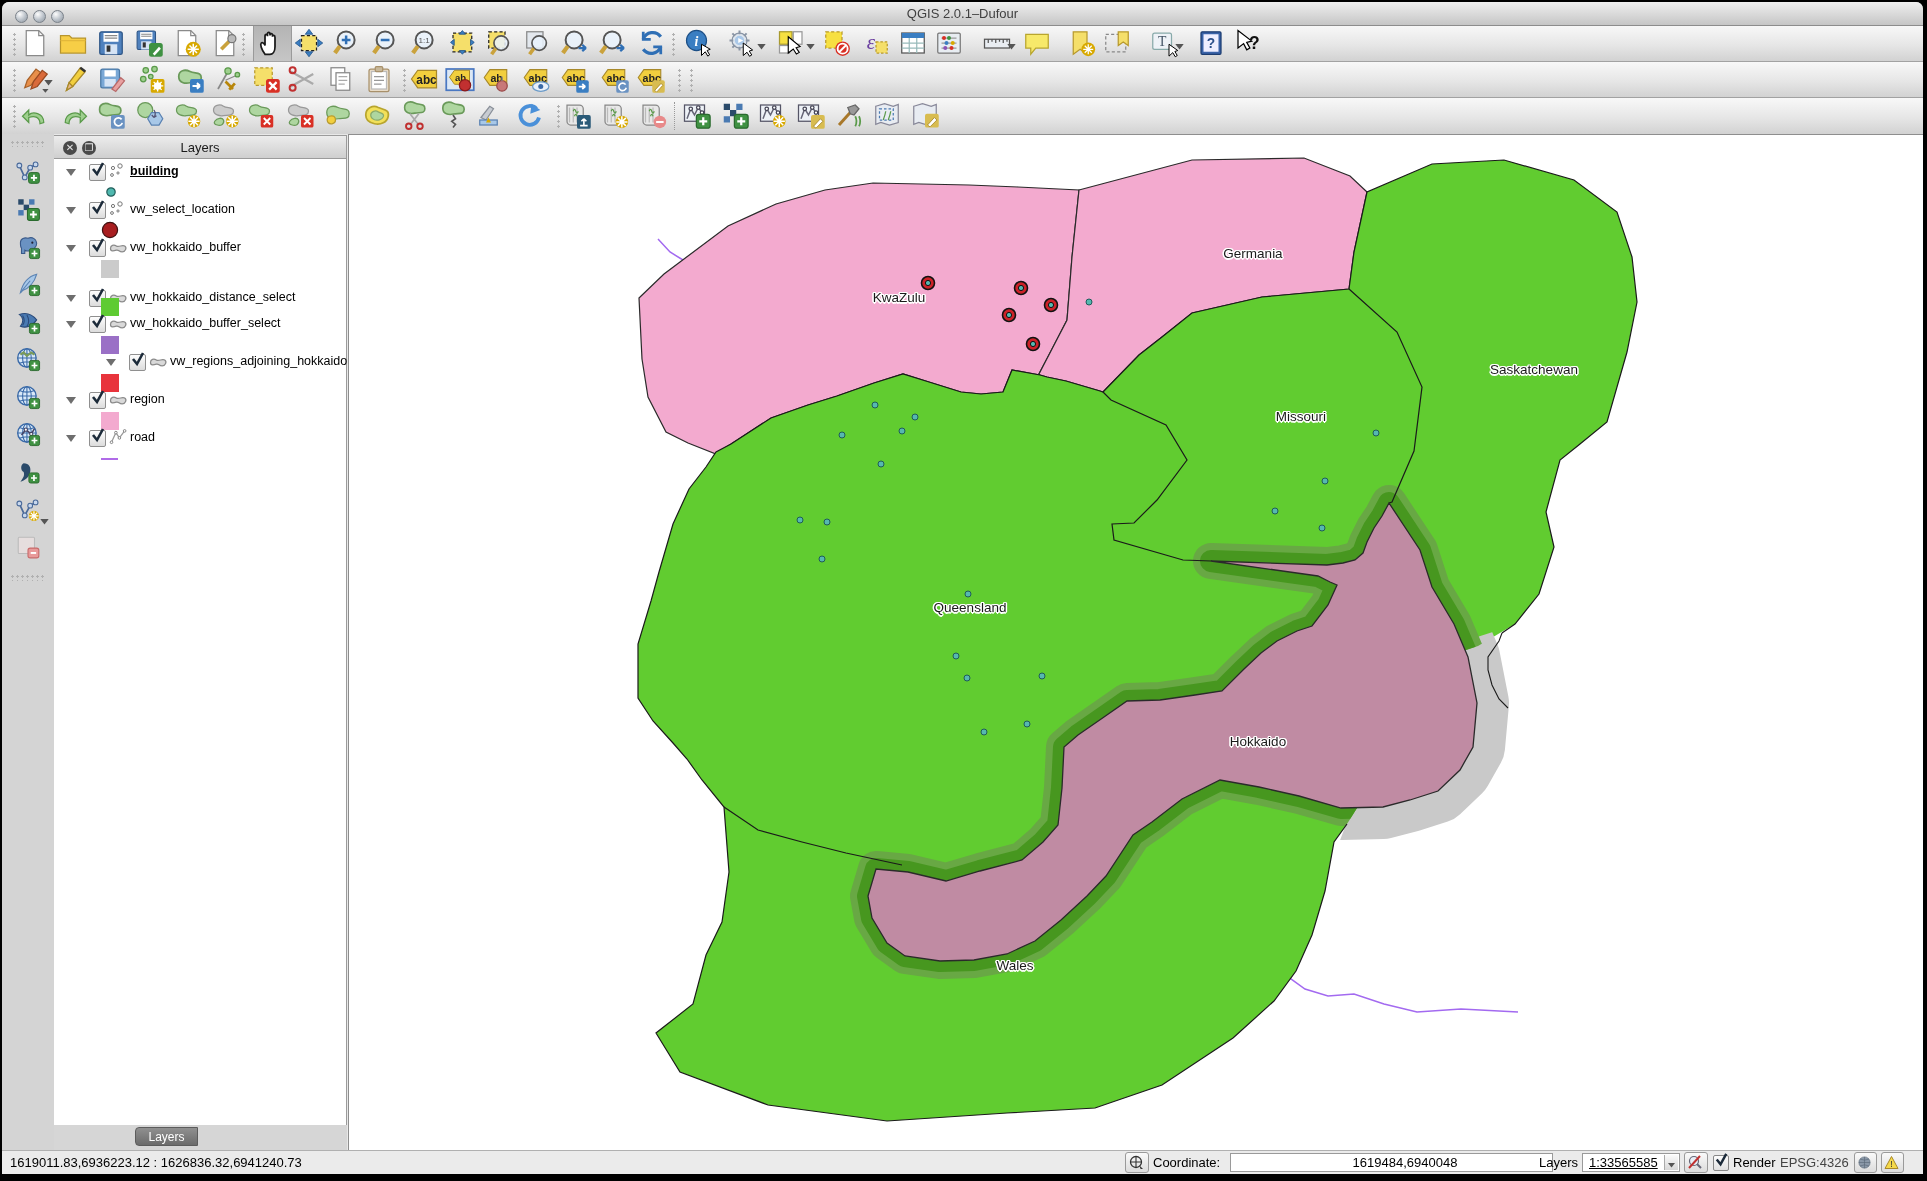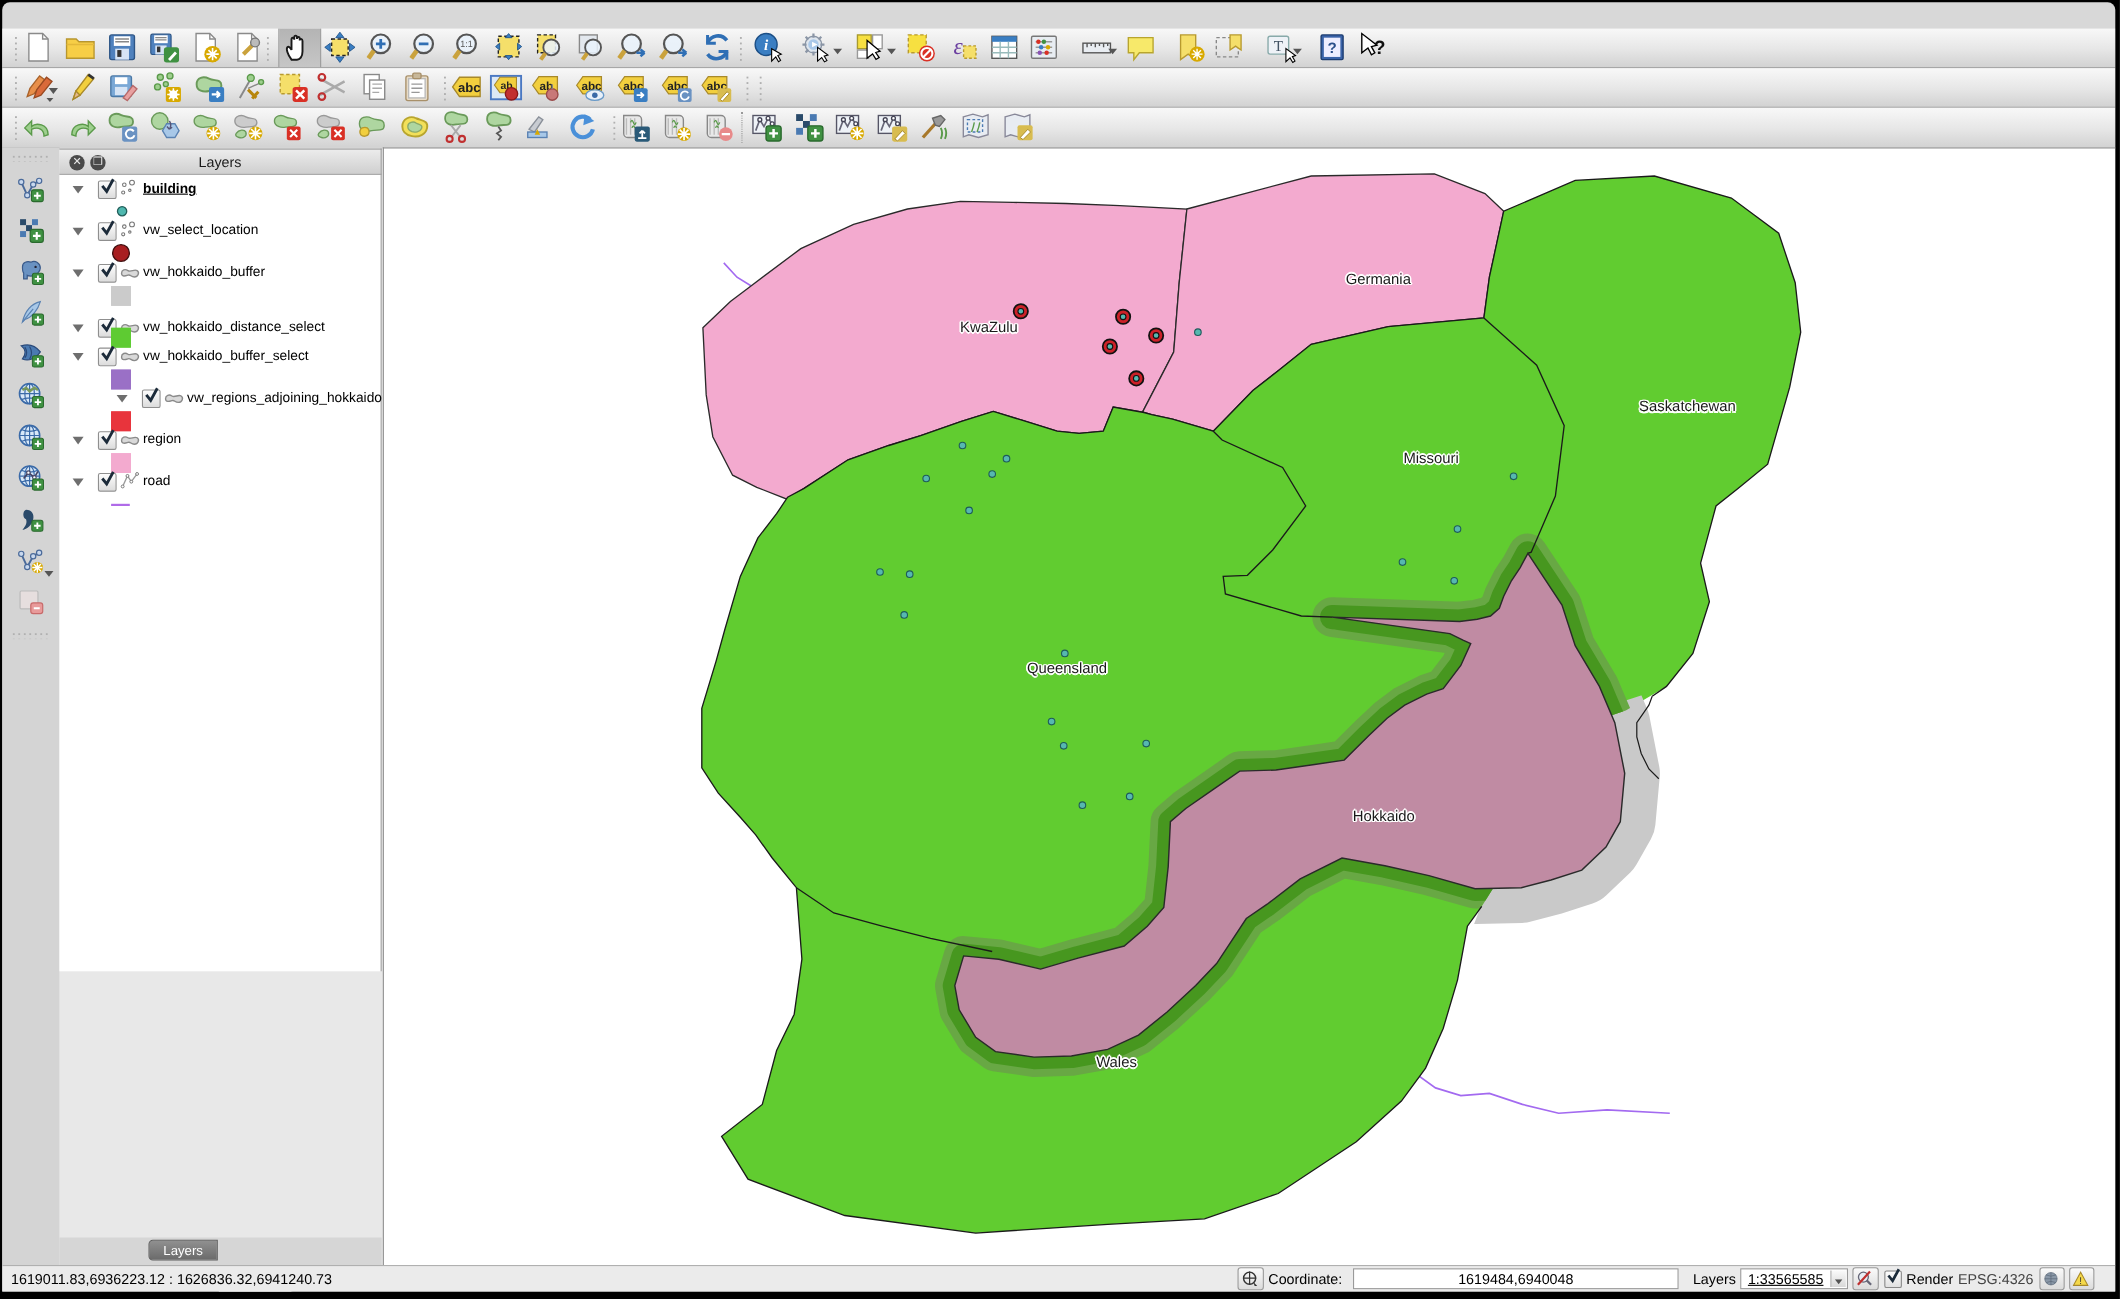--- a/index.html
+++ b/index.html
@@ -29,21 +29,21 @@
     background:linear-gradient(#b4b4b4,#c6c6c6);border-left:1px solid #9a9a9a;border-right:1px solid #9a9a9a;}
   #sidebar{position:absolute;left:0;top:132px;width:52px;height:1016px;
     background:#d4d4d4;}
   .sic{position:absolute;left:13px;width:26px;height:26px;}
   #panel{position:absolute;left:52px;top:132px;width:294px;height:1016px;background:#e8e8e8;}
   #phead{position:absolute;left:0;top:1px;width:293px;height:24px;
     background:linear-gradient(#ececec,#cfcfcf);border:1px solid #9b9b9b;border-left:none;box-sizing:border-box;}
   #phead .t{position:absolute;width:100%;text-align:center;top:4px;font-size:13px;color:#1a1a1a;}
   .pbtn{position:absolute;top:5px;width:14px;height:14px;border-radius:50%;background:#4a4a4a;
     color:#e8e8e8;font-size:10px;line-height:14px;text-align:center;}
-  #pbody{position:absolute;left:0;top:25px;width:292px;height:724px;background:#fff;border-right:1px solid #9b9b9b;}
+  #pbody{position:absolute;left:0;top:25px;width:292px;height:966px;background:#fff;border-right:1px solid #9b9b9b;}
   #ptabs{position:absolute;left:0;top:991px;width:293px;height:25px;background:#d6d6d6;}
   .tab{position:absolute;top:2px;height:19px;font-size:12px;text-align:center;line-height:19px;box-sizing:border-box;}
   #tabL{left:81px;width:63px;background:linear-gradient(#909090,#6b6b6b);color:#fff;
     border:1px solid #5c5c5c;border-radius:4px 0 0 4px;}
   #tabB{left:144px;width:68px;background:linear-gradient(#fdfdfd,#e8e8e8);color:#111;
     border:1px solid #8a8a8a;border-radius:0 4px 4px 0;margin-top:43px;}
   .lrow{position:absolute;left:0;width:100%;height:19px;font-size:12.5px;color:#000;}
   .arr{position:absolute;left:12px;top:6px;width:0;height:0;border-left:5px solid transparent;
     border-right:5px solid transparent;border-top:7px solid #6e6e6e;}
   .cb{position:absolute;left:35px;top:1px;width:15px;height:15px;background:linear-gradient(#fdfdfd,#dcdcdc);
@@ -548,20 +548,26 @@
         <circle cx="16.5" cy="16.5" r="4" fill="none" stroke="#fff" stroke-width="1.5"></circle>
         <path d="M13.6,19.4 L19.4,13.6" stroke="#fff" stroke-width="1.5"></path>
       </g>
 <g id="s_dd">
         <path d="M0,0 h7 l-3.5,4.5 Z" fill="#555"></path>
       </g>
 </defs>
 </svg>
 
 <div id="win">
+  <div id="titlebar">
+    <div class="tl" style="left:13px;"></div>
+    <div class="tl" style="left:31px;"></div>
+    <div class="tl" style="left:49px;"></div>
+    <div id="title">QGIS 2.0.1–Dufour</div>
+  </div>
   <div id="tb1" class="toolrow">
       <div id="pressed"></div>
       <svg class="ic" style="left:18px;" viewBox="0 0 24 24">
         <use href="#s_page"></use>
       </svg>
 <svg class="ic" style="left:56px;" viewBox="0 0 24 24">
         <use href="#s_folder"></use>
       </svg>
 <svg class="ic" style="left:94px;" viewBox="0 0 24 24">
         <use href="#s_floppy"></use>
@@ -1065,21 +1071,21 @@
   </svg>
   </div>
   <div id="statusbar">
     <div class="sbtxt" style="left:8px;">1619011.83,6936223.12 : 1626836.32,6941240.73</div>
     <div class="sbbtn" style="left:1123px;width:22px;"><svg width="14" height="14" style="margin:2px 0 0 3px;" viewBox="0 0 14 14">
           <circle cx="7" cy="7" r="5.5" fill="none" stroke="#333" stroke-width="1.3"></circle>
           <path d="M7,1 V13 M1,7 H13" stroke="#333" stroke-width="1.1"></path>
           <path d="M10,10 L14,14 l-2,1 Z" fill="#333"></path>
         </svg></div>
     <div class="sbtxt" style="left:1151px;">Coordinate:</div>
-    <div class="sbbox" style="left:1228px;width:294px;text-align:center;line-height:17px;">1619484,6940048</div>
+    <div class="sbbox" style="left:1228px;width:294px;text-align:center;line-height:17px;padding-left:27px;">1619484,6940048</div>
     <div class="sbtxt" style="left:1537px;">Layers</div>
     <div class="sbbox" style="left:1580px;width:96px;line-height:17px;text-decoration:underline;"><span style="margin-left:6px;">1:33565585</span><span style="position:absolute;right:1px;top:1px;width:13px;height:15px;background:linear-gradient(#fafafa,#d8d8d8);border-left:1px solid #aaa;"><svg width="7" height="5" viewBox="0 0 7 5" style="margin:5px 0 0 3px;">
             <path d="M0,0 h7 l-3.5,4.5 Z" fill="#555"></path>
           </svg></span></div>
     <div class="sbbtn" style="left:1682px;width:22px;"><svg width="16" height="16" style="margin:1px 0 0 2px;" viewBox="0 0 16 16">
           <circle cx="7" cy="7" r="4.5" fill="#e8eef5" stroke="#667" stroke-width="1.2"></circle>
           <path d="M10,10 L14,14" stroke="#667" stroke-width="2"></path>
           <path d="M2,14 L13,2" stroke="#c03030" stroke-width="2"></path>
         </svg></div>
     <div style="position:absolute;left:1711px;top:4px;width:14px;height:14px;background:linear-gradient(#fdfdfd,#e0e0e0);border:1px solid #888;border-radius:2px;">

